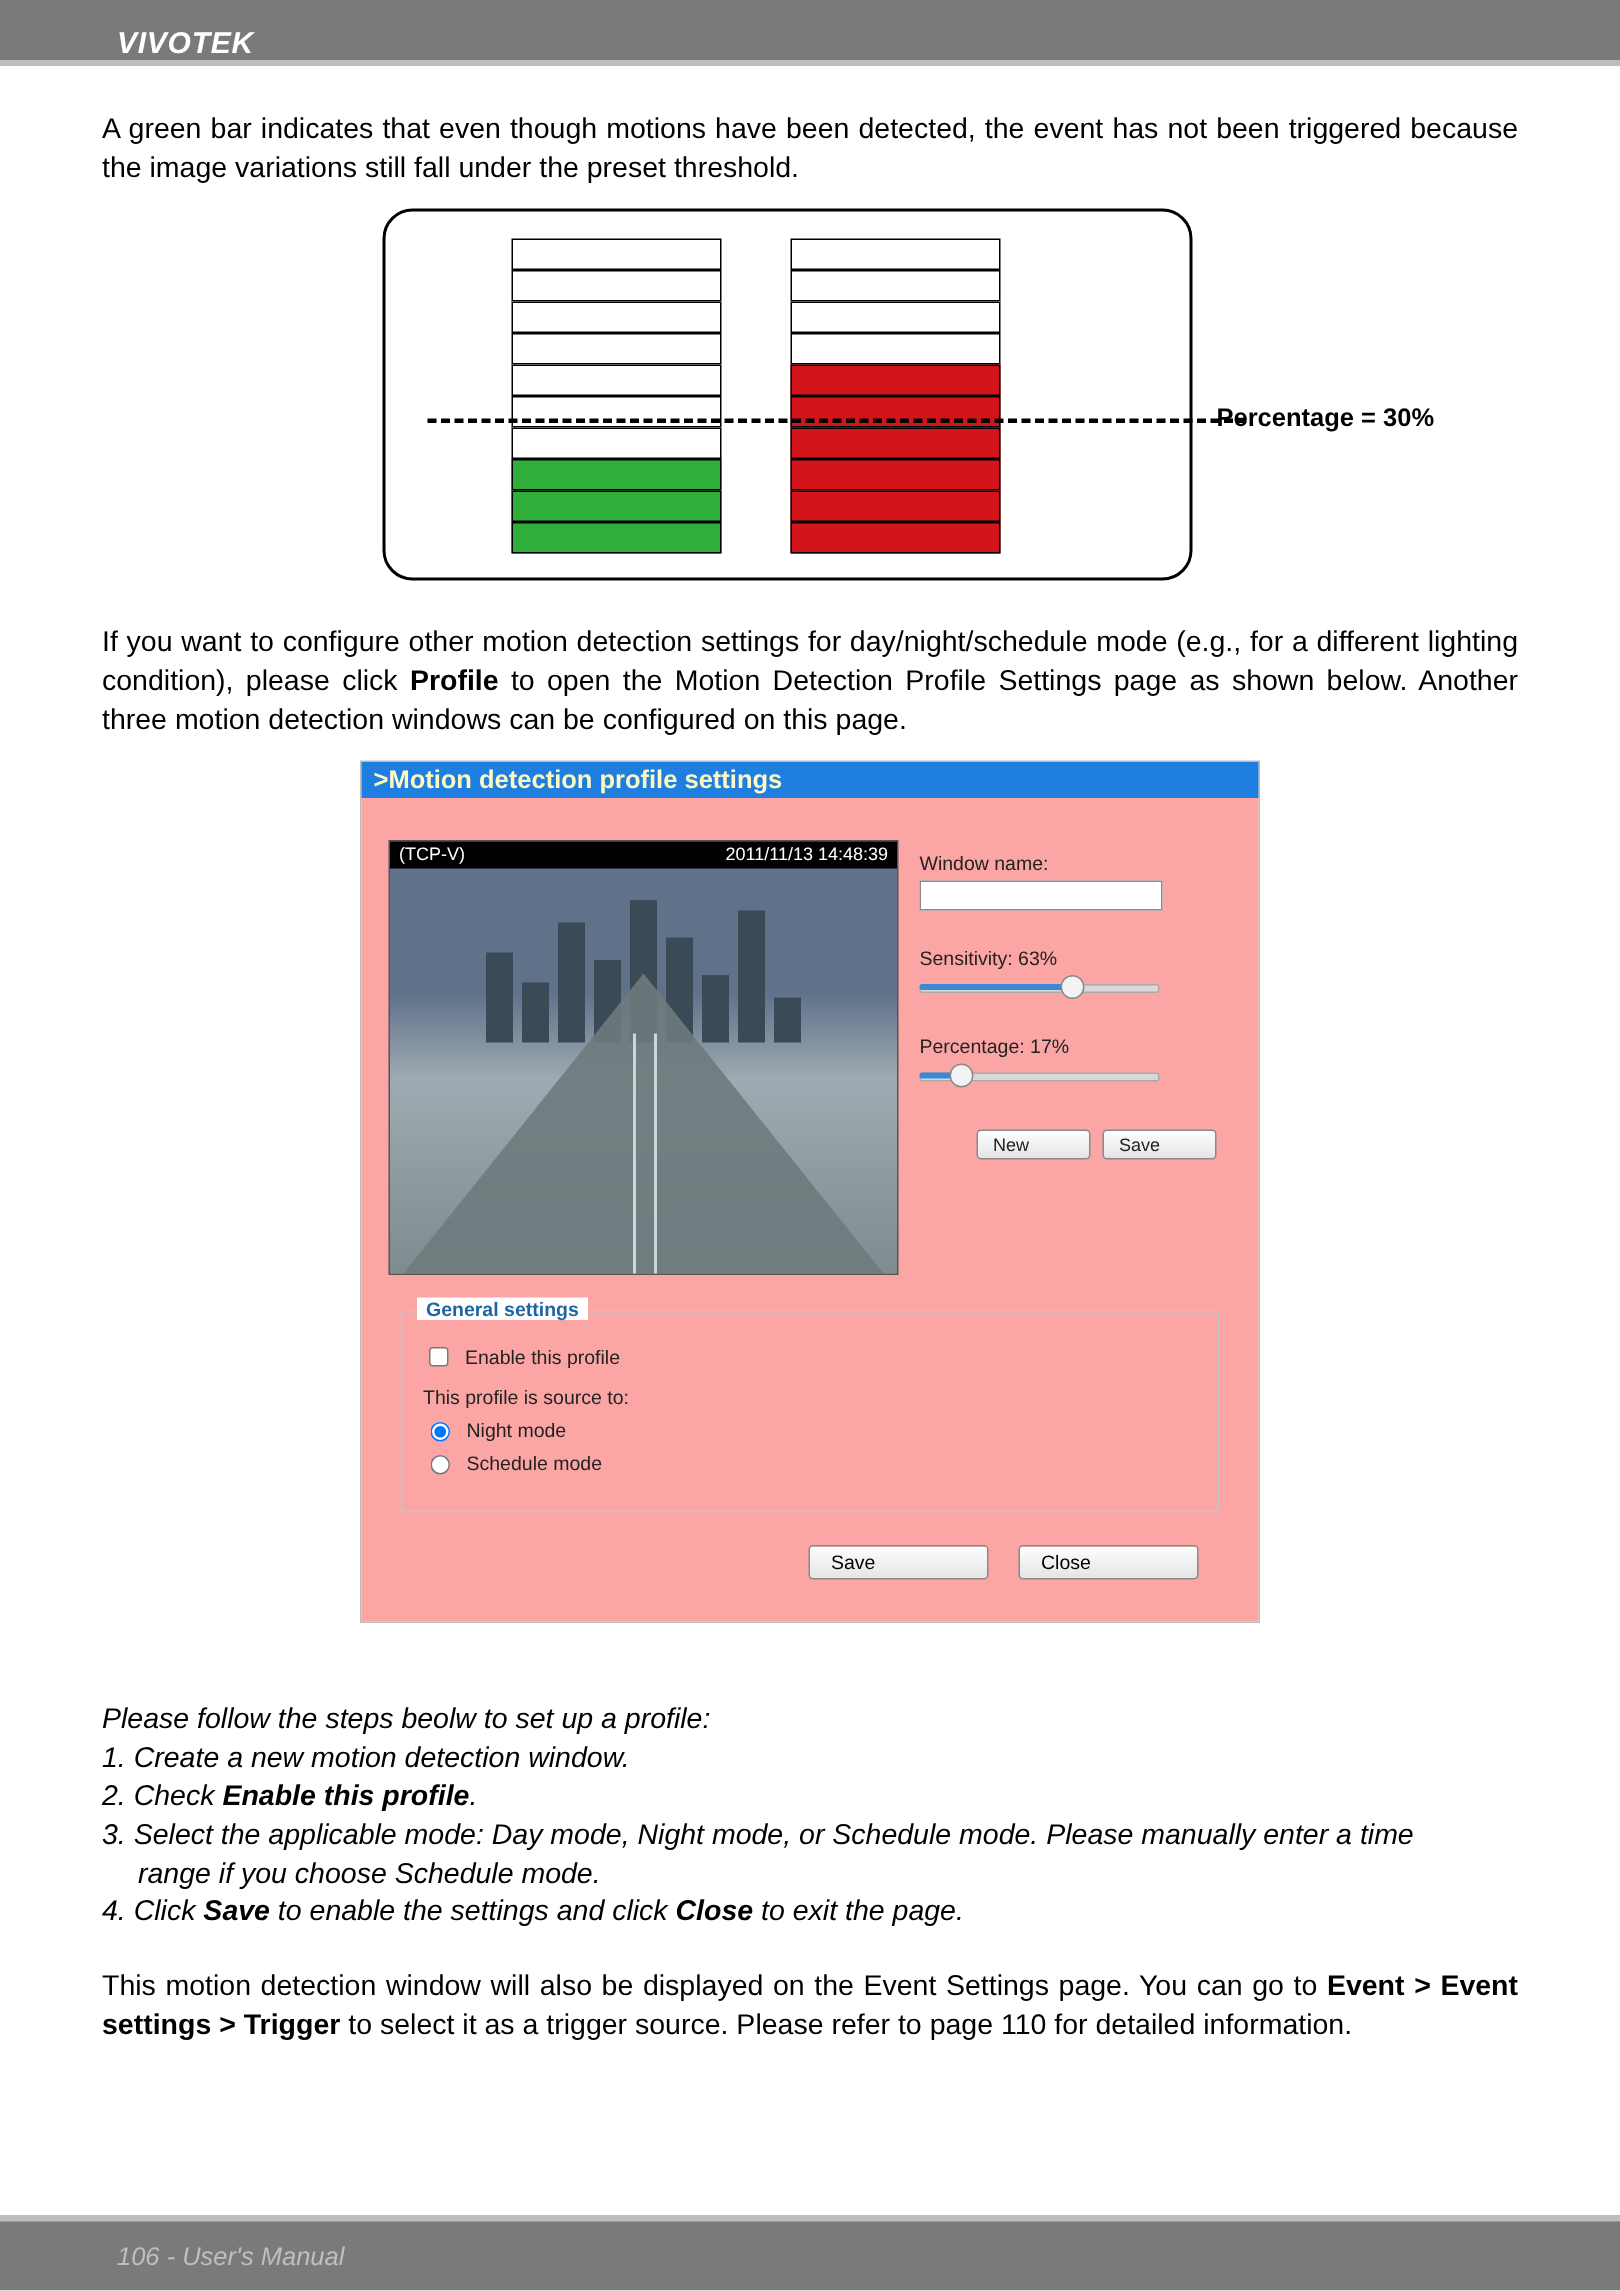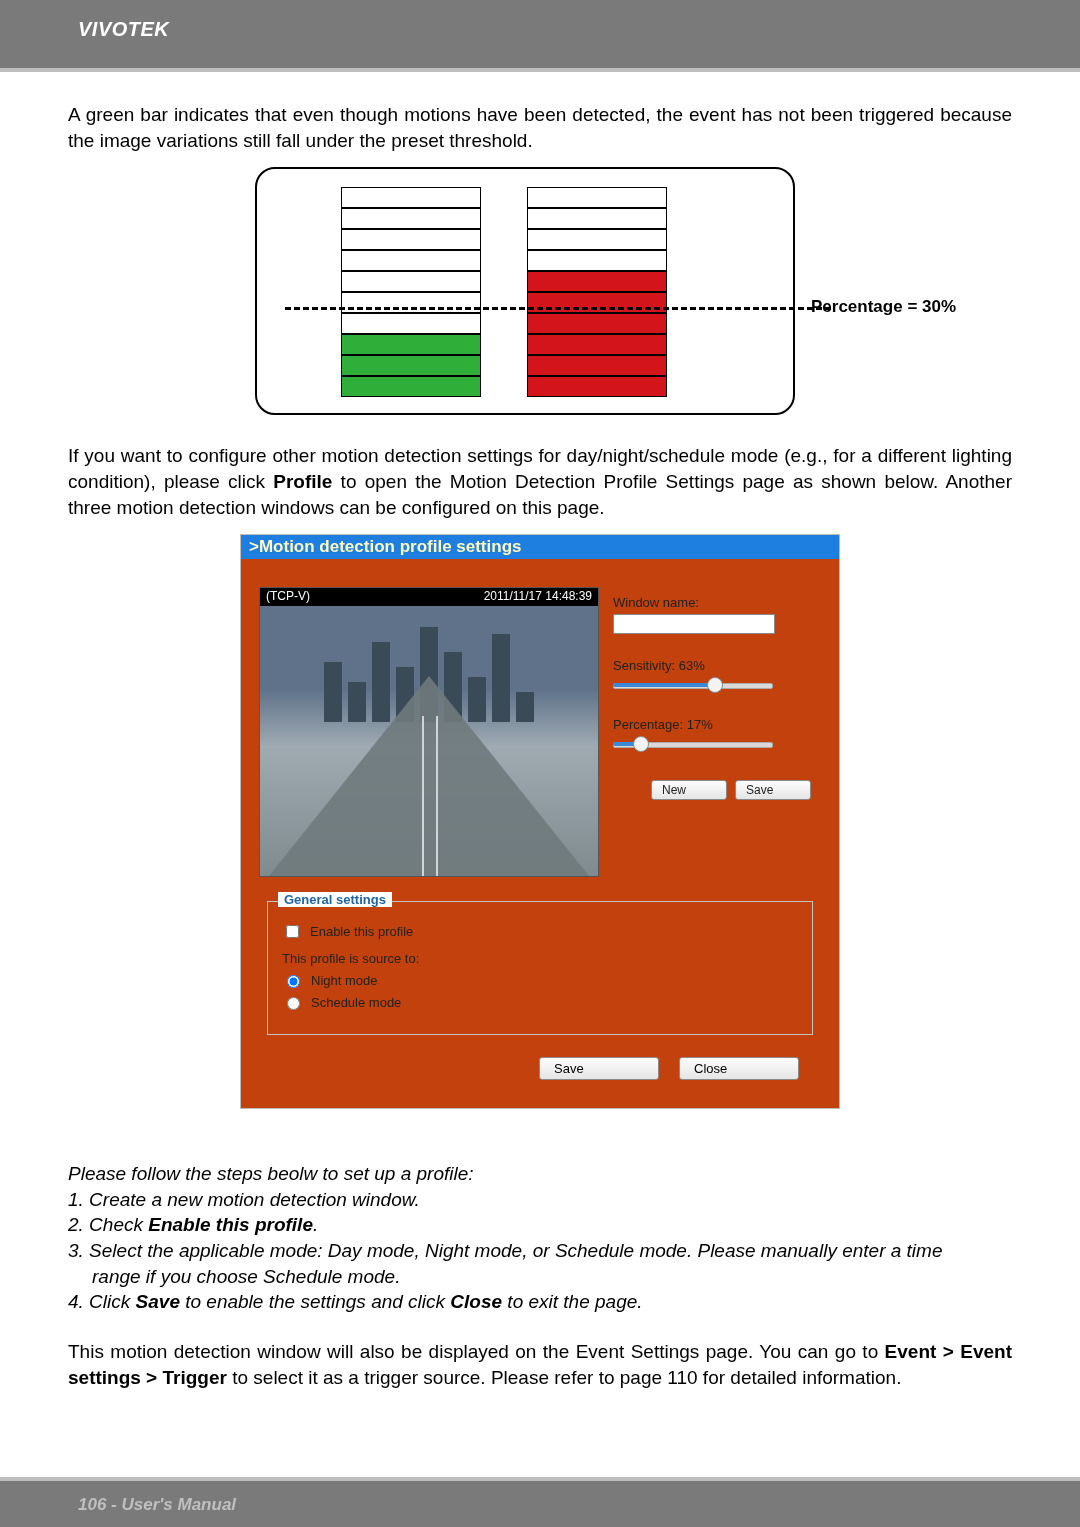--- a/index.html
+++ b/index.html
@@ -11,21 +11,21 @@
     width: 1080px;
   }
   .page {
     width: 1080px;
     min-height: 1527px;
     position: relative;
     box-sizing: border-box;
   }
   .header-band {
     background: #7a7a7a;
-    height: 72px;
+    height: 44px;
     border-bottom: 4px solid #bdbdbd;
     box-sizing: border-box;
     padding: 18px 0 0 78px;
   }
   .brand {
     color: #fff;
     font-style: italic;
     font-weight: bold;
     font-size: 20px;
     letter-spacing: 0.5px;
@@ -106,21 +106,21 @@
     box-sizing: border-box;
   }
   .panel-title {
     background: #1e7fe0;
     color: #fef9c3;
     font-weight: bold;
     font-size: 17px;
     padding: 2px 8px;
   }
   .panel-body {
-    background: #c2410c;
+    background: #fca5a5;
     padding: 28px 18px 12px 18px;
   }
   .preview-row {
     display: flex;
     gap: 14px;
   }
   .preview-box {
     width: 340px;
     height: 290px;
     background: linear-gradient(#5f728a 0%, #5f728a 35%, #9faab2 55%, #7f8b8e 100%);
@@ -289,21 +289,20 @@
 
   
   .footer-band {
     position: absolute;
     left: 0; right: 0; bottom: 0;
     height: 50px;
     background: #7a7a7a;
     border-top: 4px solid #bdbdbd;
     box-sizing: border-box;
     padding: 14px 0 0 78px;
-    font-weight: bold;
   }
   .footer-text {
     color: #bfbfbf;
     font-style: italic;
     font-size: 17px;
   }
   .bold { font-weight: bold; }
 </style>
 </head>
 <body>
@@ -356,21 +355,21 @@
       <span>If you want to configure other motion detection settings for day/night/schedule mode (e.g., for a different lighting condition), please click </span><span class="bold">Profile</span><span> to open the Motion Detection Profile Settings page as shown below. Another three motion detection windows can be configured on this page.</span>
     </p>
 
     <div class="panel">
       <div class="panel-title">&gt;Motion detection profile settings</div>
       <div class="panel-body">
         <div class="preview-row">
           <div class="preview-box">
             <div class="preview-topbar">
               <span>(TCP-V)</span>
-              <span>2011/11/17 14:48:39</span>
+              <span>2011/11/13 14:48:39</span>
             </div>
             <div class="buildings">
               <div class="bld" style="height:60px"></div>
               <div class="bld" style="height:40px"></div>
               <div class="bld" style="height:80px"></div>
               <div class="bld" style="height:55px"></div>
               <div class="bld" style="height:95px"></div>
               <div class="bld" style="height:70px"></div>
               <div class="bld" style="height:45px"></div>
               <div class="bld" style="height:88px"></div>

